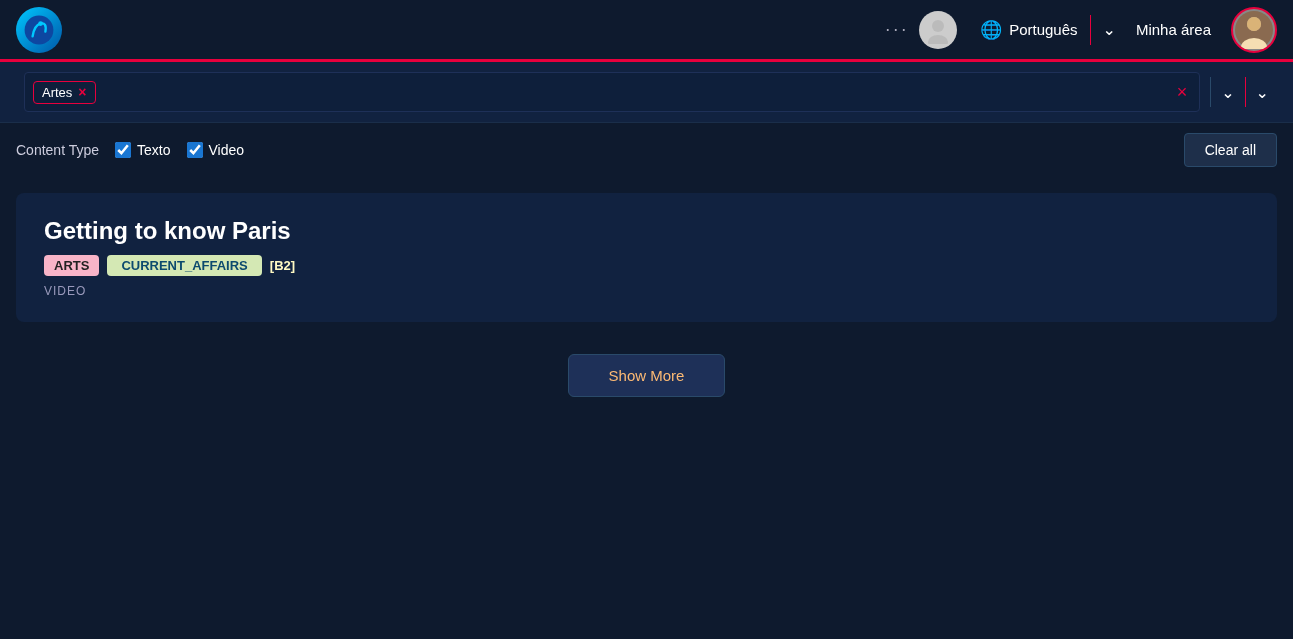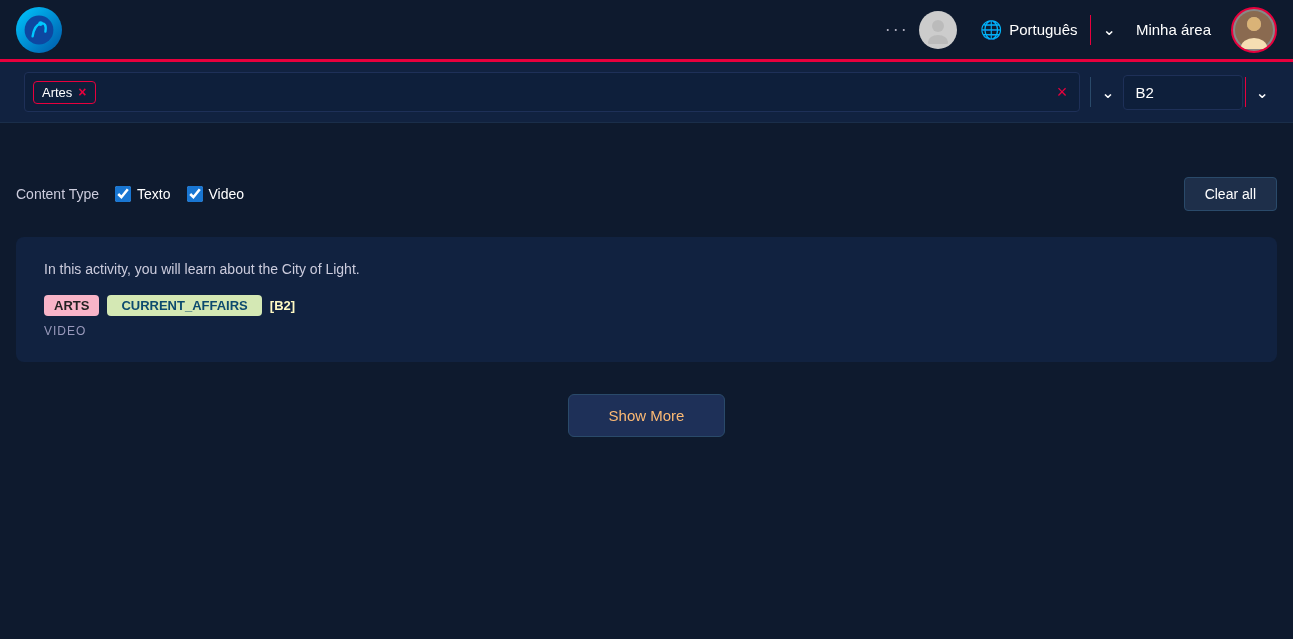--- a/index.html
+++ b/index.html
@@ -216,21 +216,20 @@
       margin: 0 2px;
     }
 
     
     .content-type-row {
       display: flex;
       align-items: center;
       padding: 10px 16px;
       gap: 16px;
       background: #0e1a2e;
-      margin-top: 44px;
     }
     .content-type-label {
       color: #ccd;
       font-size: 14px;
     }
     .checkbox-item {
       display: flex;
       align-items: center;
       gap: 6px;
       cursor: pointer;
@@ -375,23 +374,20 @@
   <div class="filter-tags-area">
     <div class="tag-chip">
       <span>Artes</span>
       <button class="tag-close">×</button>
     </div>
     <button class="filter-clear-x">×</button>
   </div>
   <div class="filter-separator"></div>
   <button class="filter-chevron">⌄</button>
 
-  <div class="level-dropdown">
-    <span>B2</span>
-  </div>
   <div class="level-separator"></div>
   <button class="level-chevron">⌄</button>
 </div>
 
 <div class="content-type-row">
   <span class="content-type-label">Content Type</span>
 
   <div class="checkbox-item">
     <input type="checkbox" id="texto-check" checked="" style="">
     <label for="texto-check">Texto</label>
@@ -400,21 +396,21 @@
   <div class="checkbox-item">
     <input type="checkbox" id="video-check" checked="" style="">
     <label for="video-check">Video</label>
   </div>
 
   <button class="clear-all-btn">Clear all</button>
 </div>
 
 <div class="main-content">
   <div class="result-card">
-    <div class="result-description">In this activity, you will learn about the City of Light.</div>
+    <div class="result-title">Getting to know Paris</div>
     <div class="result-tags">
       <span class="tag-arts">ARTS</span>
       <span class="tag-current-affairs">CURRENT_AFFAIRS</span>
       <span class="tag-level">[B2]</span>
     </div>
     <div class="result-type">VIDEO</div>
   </div>
 
   <div class="show-more-area">
     <button class="show-more-btn">Show More</button>

